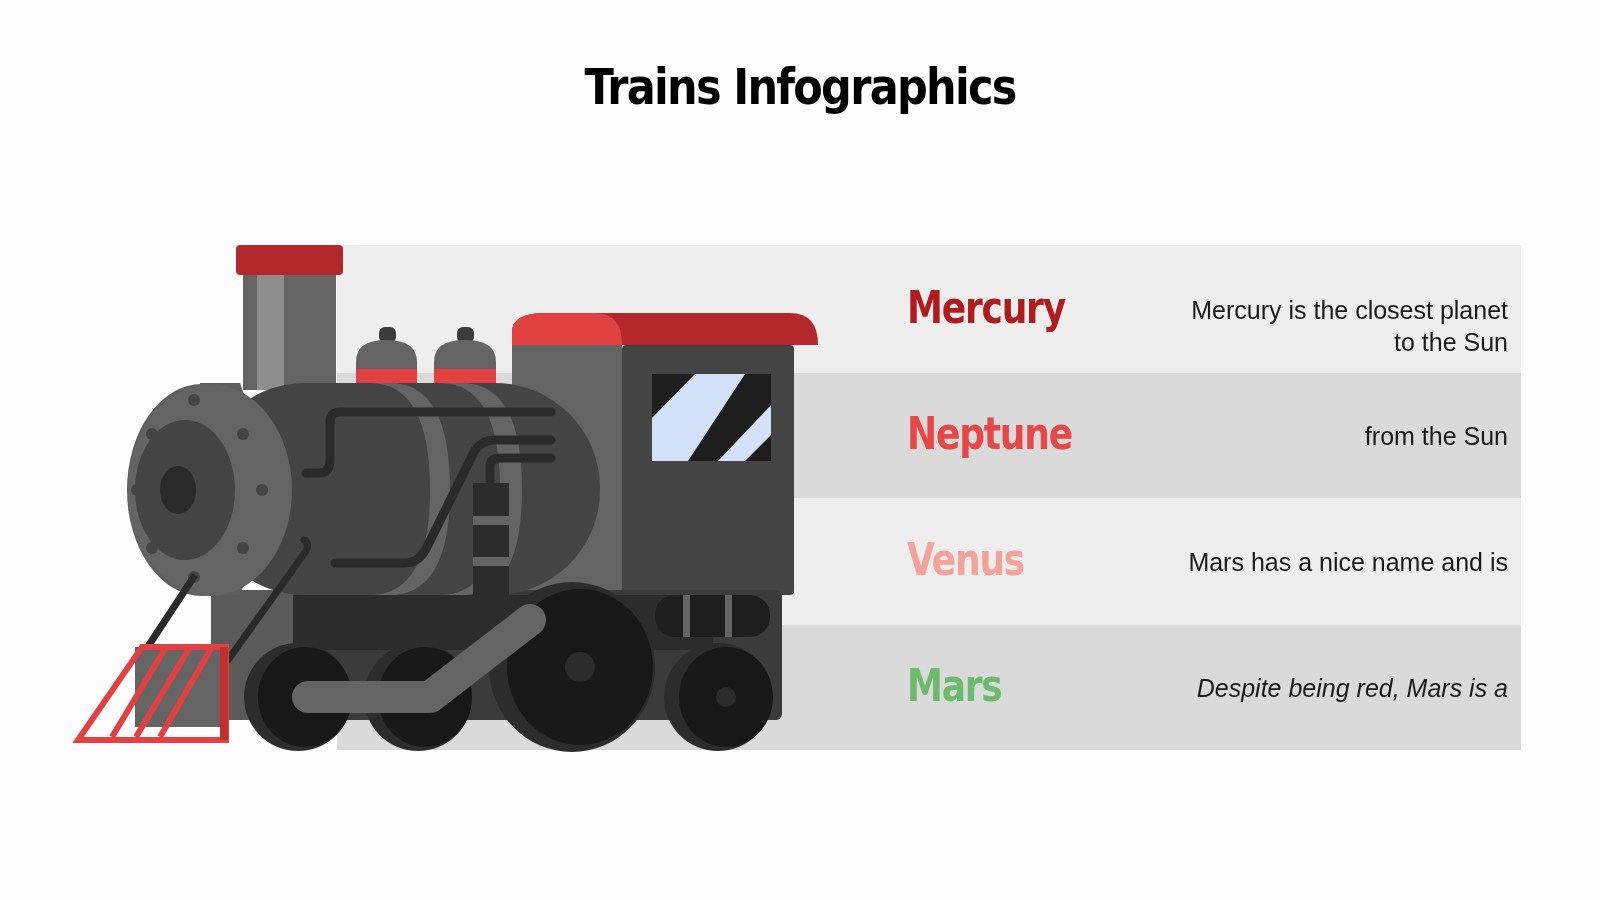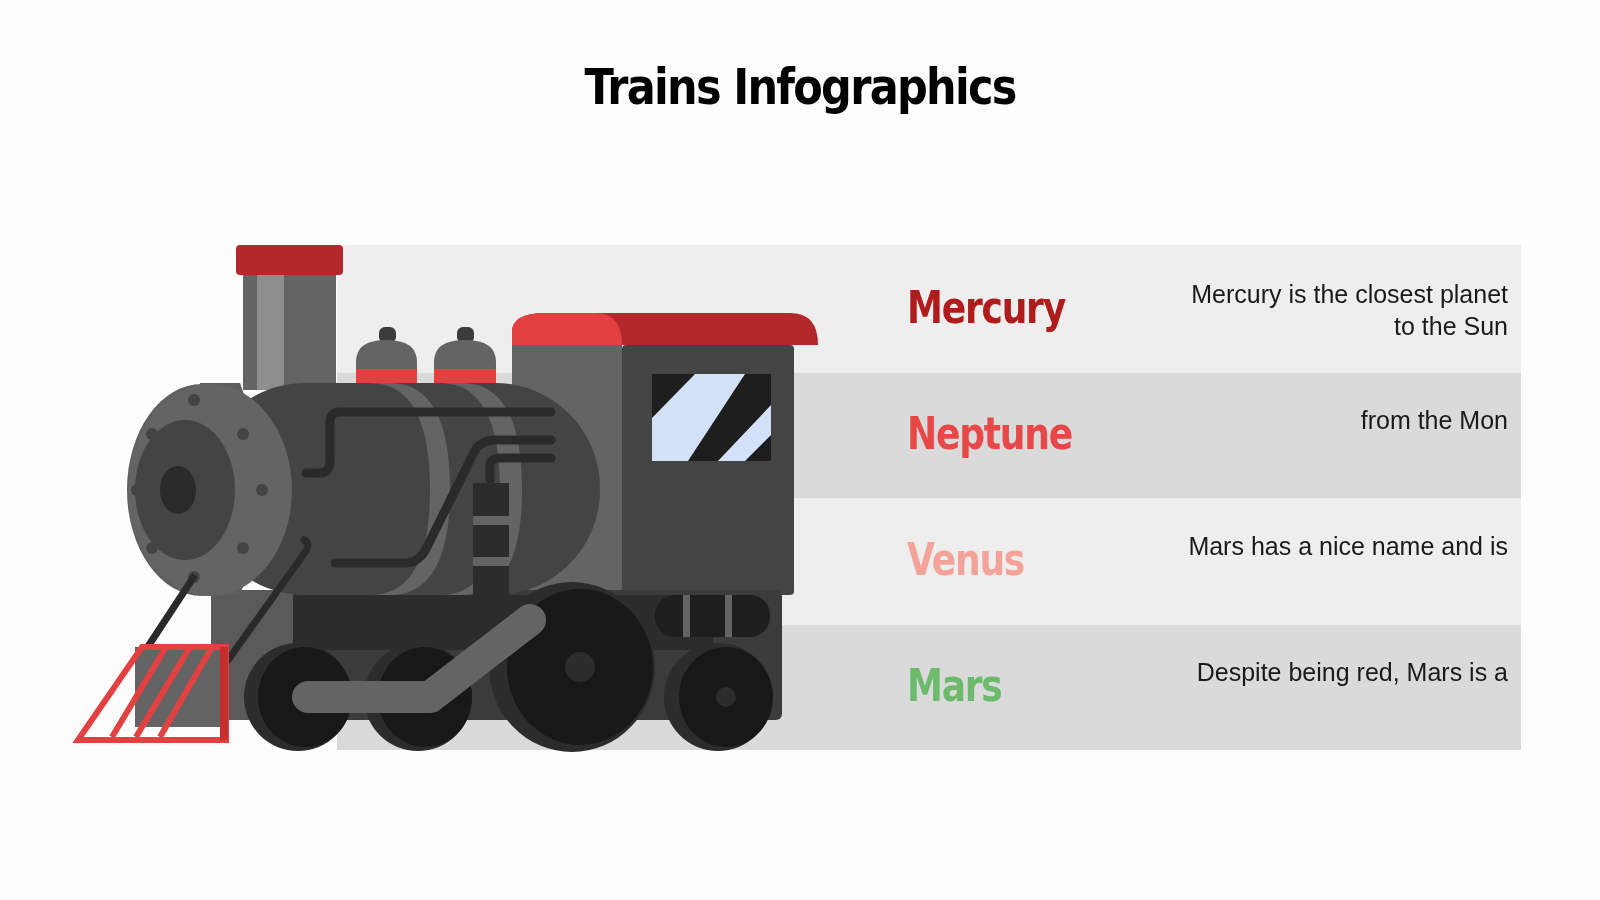--- a/index.html
+++ b/index.html
@@ -17,21 +17,21 @@
   }
   .band.light { background:#eeeeee; }
   .band.dark { background:#dadada; }
   .planet-name {
     position:absolute; left:907px; font-family:"DejaVu Sans", sans-serif;
     font-weight:bold; font-size:44px; letter-spacing:-1.5px;
     transform-origin:left center; transform:scaleX(0.82);
   }
   .planet-desc {
     position:absolute; right:92px; width:420px; text-align:right;
-    font-family:"Liberation Sans", sans-serif; font-size:25px; line-height:32px; color:#1a1a1a;
+    font-family:"Liberation Sans", sans-serif; font-size:25px; line-height:32px; color:#1a1a1a;margin-top:16px;
   }
   .train { position:absolute; left:0; top:0; }
 </style>
 </head>
 <body>
 
 <div class="title">Trains Infographics</div>
 
 <div class="band light" style="top:245px;height:128px;"></div>
 <div class="band dark" style="top:373px;height:125px;"></div>
@@ -41,26 +41,26 @@
 <div class="planet-name" style="top:282px;color:#b01c1c;">Mercury</div>
 <div class="planet-name" style="top:408px;color:#e84747;">Neptune</div>
 <div class="planet-name" style="top:534px;color:#f4a39a;">Venus</div>
 <div class="planet-name" style="top:660px;color:#6dba6d;">Mars</div>
 
 <div class="planet-desc" style="top:278px;">
   <div>Mercury is the closest planet</div>
   <div>to the Sun</div>
 </div>
 <div class="planet-desc" style="top:404px;">
-  <div>from the Mon</div>
+  <div>from the Sun</div>
 </div>
 <div class="planet-desc" style="top:530px;">
   <div>Mars has a nice name and is</div>
 </div>
-<div class="planet-desc" style="top:656px;">
+<div class="planet-desc" style="top:656px;font-style:italic;">
   <div>Despite being red, Mars is a</div>
 </div>
 
 <svg class="train" width="1600" height="900" viewBox="0 0 1600 900">
 
   <rect x="243" y="270" width="93" height="120" fill="#646464"></rect>
   <rect x="257" y="270" width="27" height="120" fill="#8e8e8e"></rect>
   <rect x="236" y="245" width="107" height="30" rx="4" fill="#b3282b"></rect>
 
   <rect x="379" y="327" width="17" height="16" rx="6" fill="#3b3b3b"></rect>

